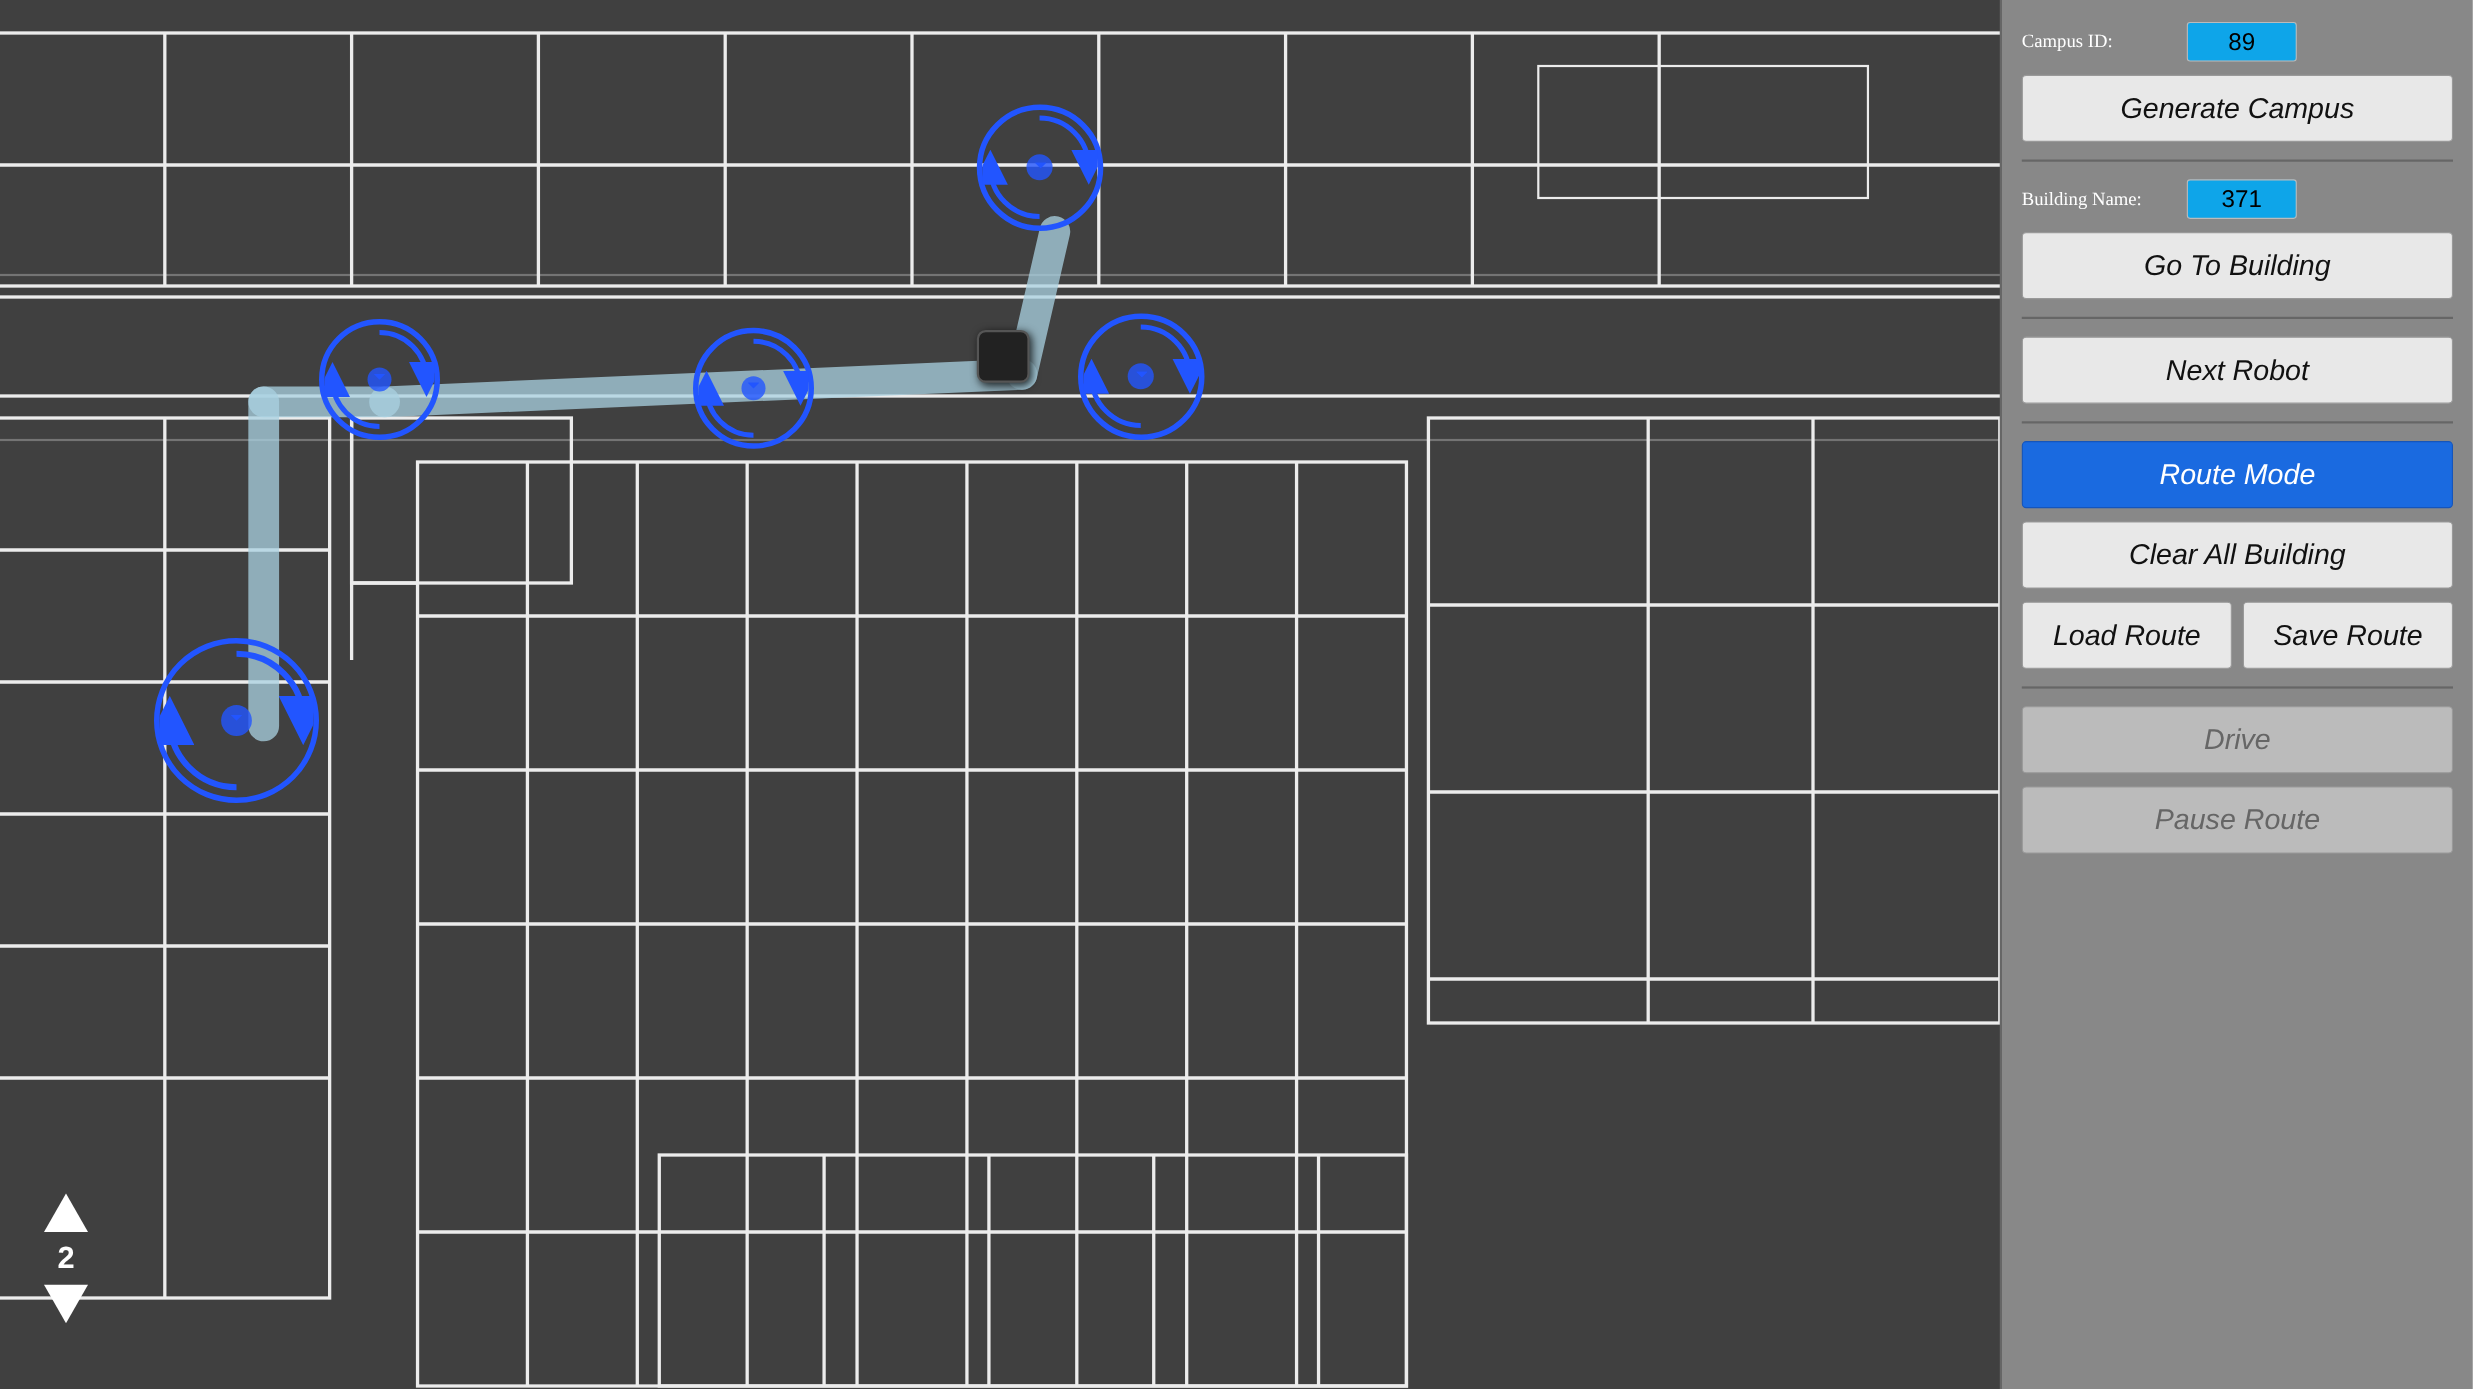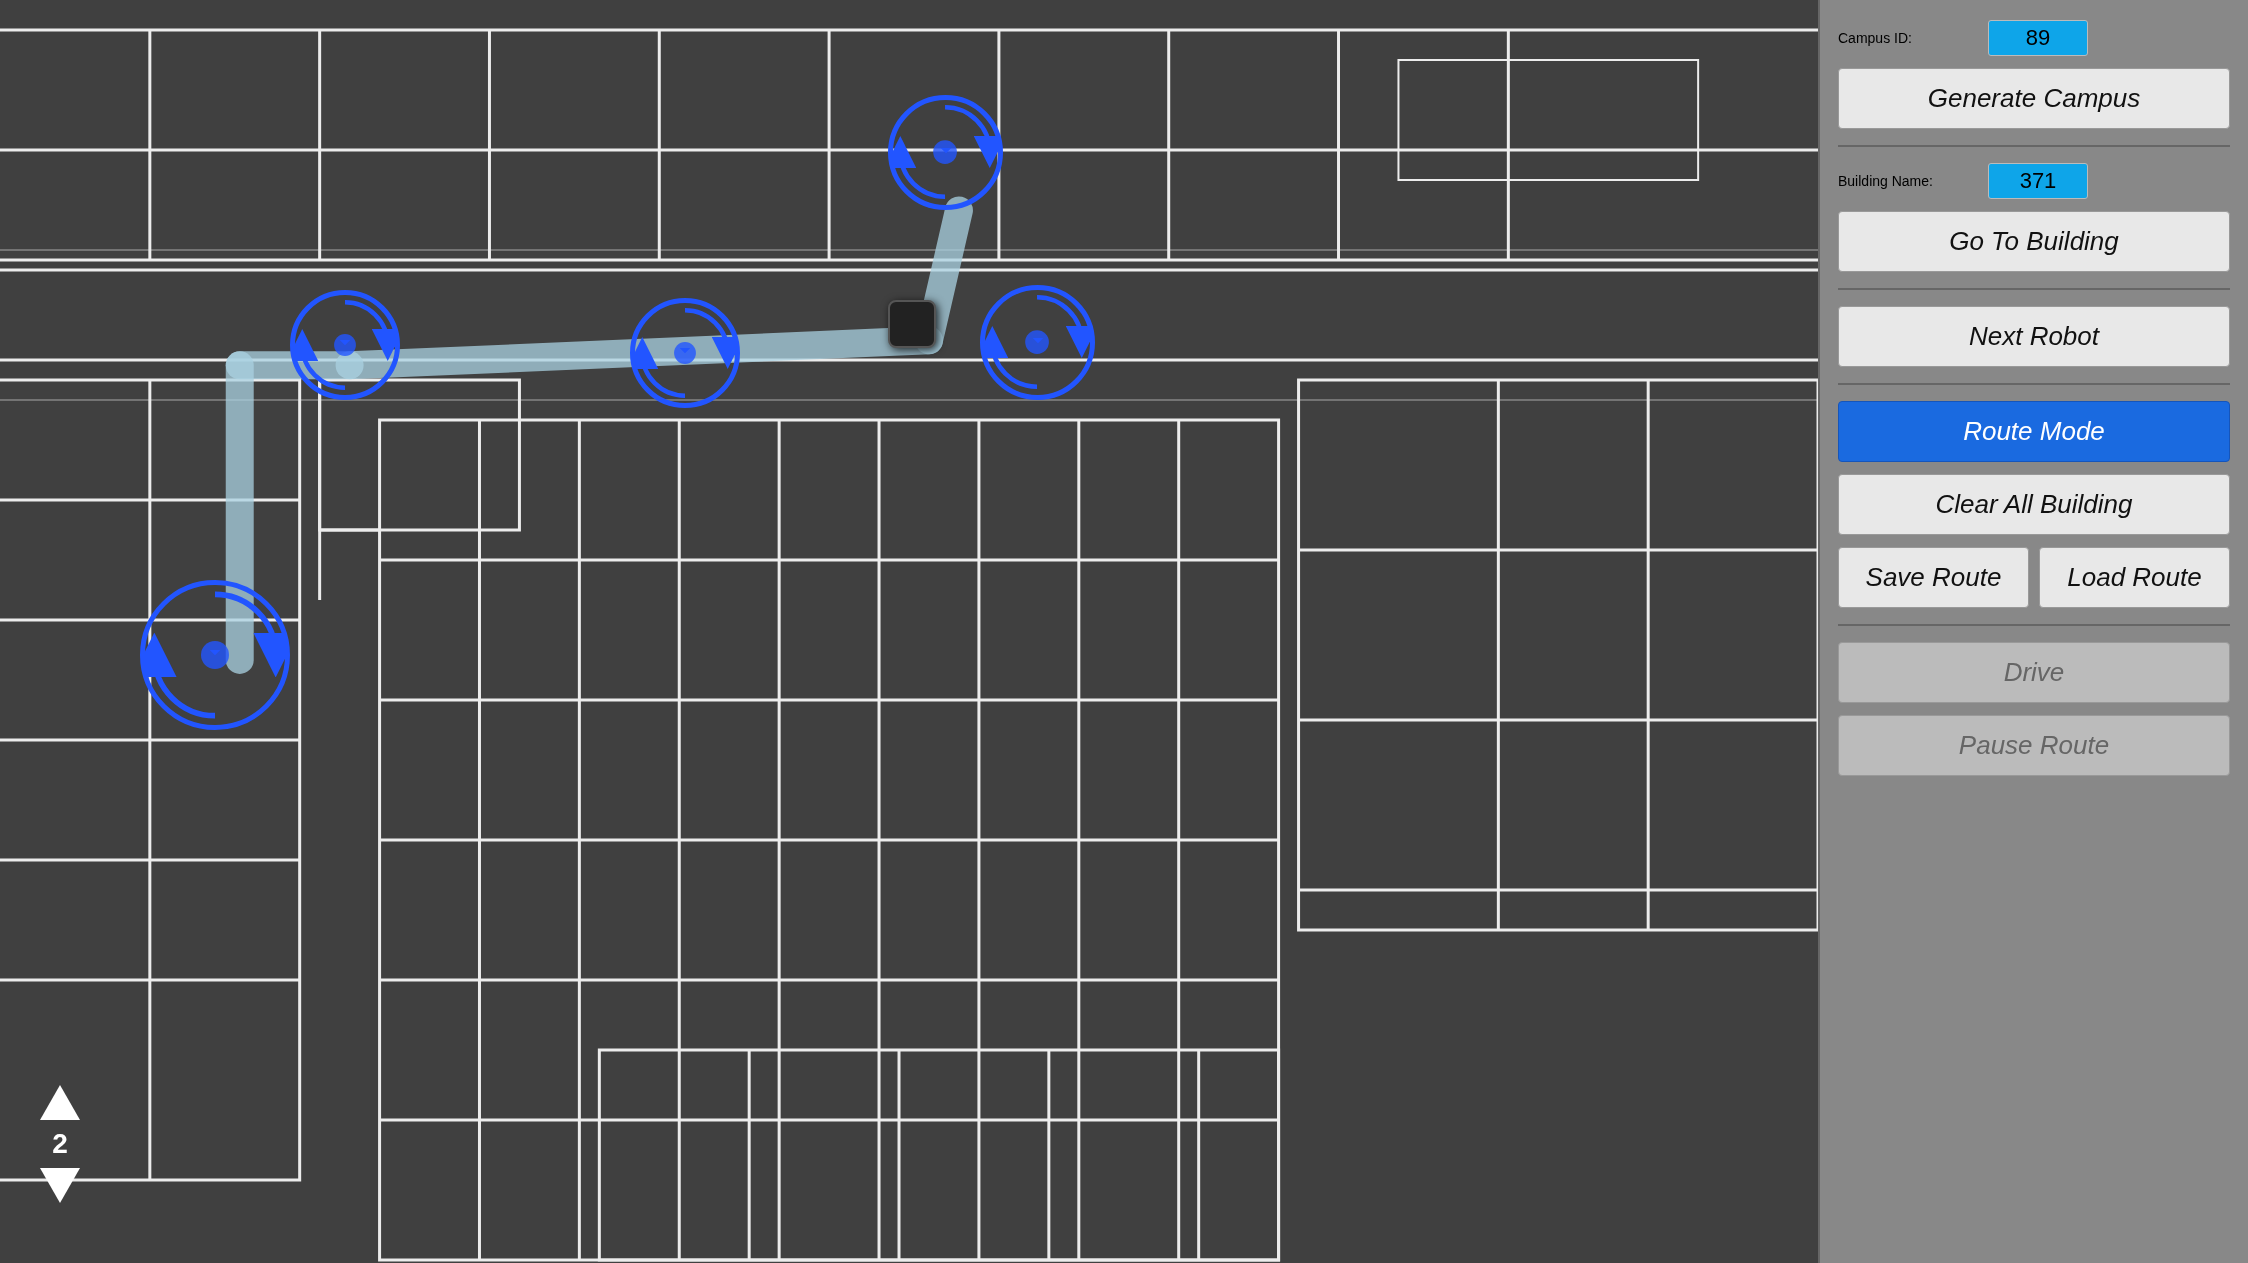--- a/index.html
+++ b/index.html
@@ -87,24 +87,25 @@
       border-left: 2px solid #666;
     }
 
     .panel-row {
       display: flex;
       align-items: center;
       gap: 10px;
     }
 
     .panel-label {
-      color: #000000;
-      font-size: 14px;
+      color: #ffffff;
+      font-size: 17px;
       white-space: nowrap;
       min-width: 140px;
+      font-family: Liberation Serif, serif;
     }
 
     .panel-input {
       background: #0ea5e9;
       border: 1px solid #bbb;
       border-radius: 3px;
       padding: 4px 8px;
       font-size: 22px;
       width: 100px;
       text-align: center;
@@ -362,22 +363,22 @@
   <button class="panel-btn">Next Robot</button>
 
   <div class="panel-divider"></div>
 
   <button class="panel-btn active">Route Mode</button>
 
   <button class="panel-btn">Clear All Building</button>
 
 
   <div class="btn-row">
+    <button class="panel-btn">Load Route</button>
     <button class="panel-btn">Save Route</button>
-    <button class="panel-btn">Load Route</button>
   </div>
 
   <div class="panel-divider"></div>
 
   <button class="panel-btn disabled">Drive</button>
 
   <button class="panel-btn disabled">Pause Route</button>
 
 </div>
 

